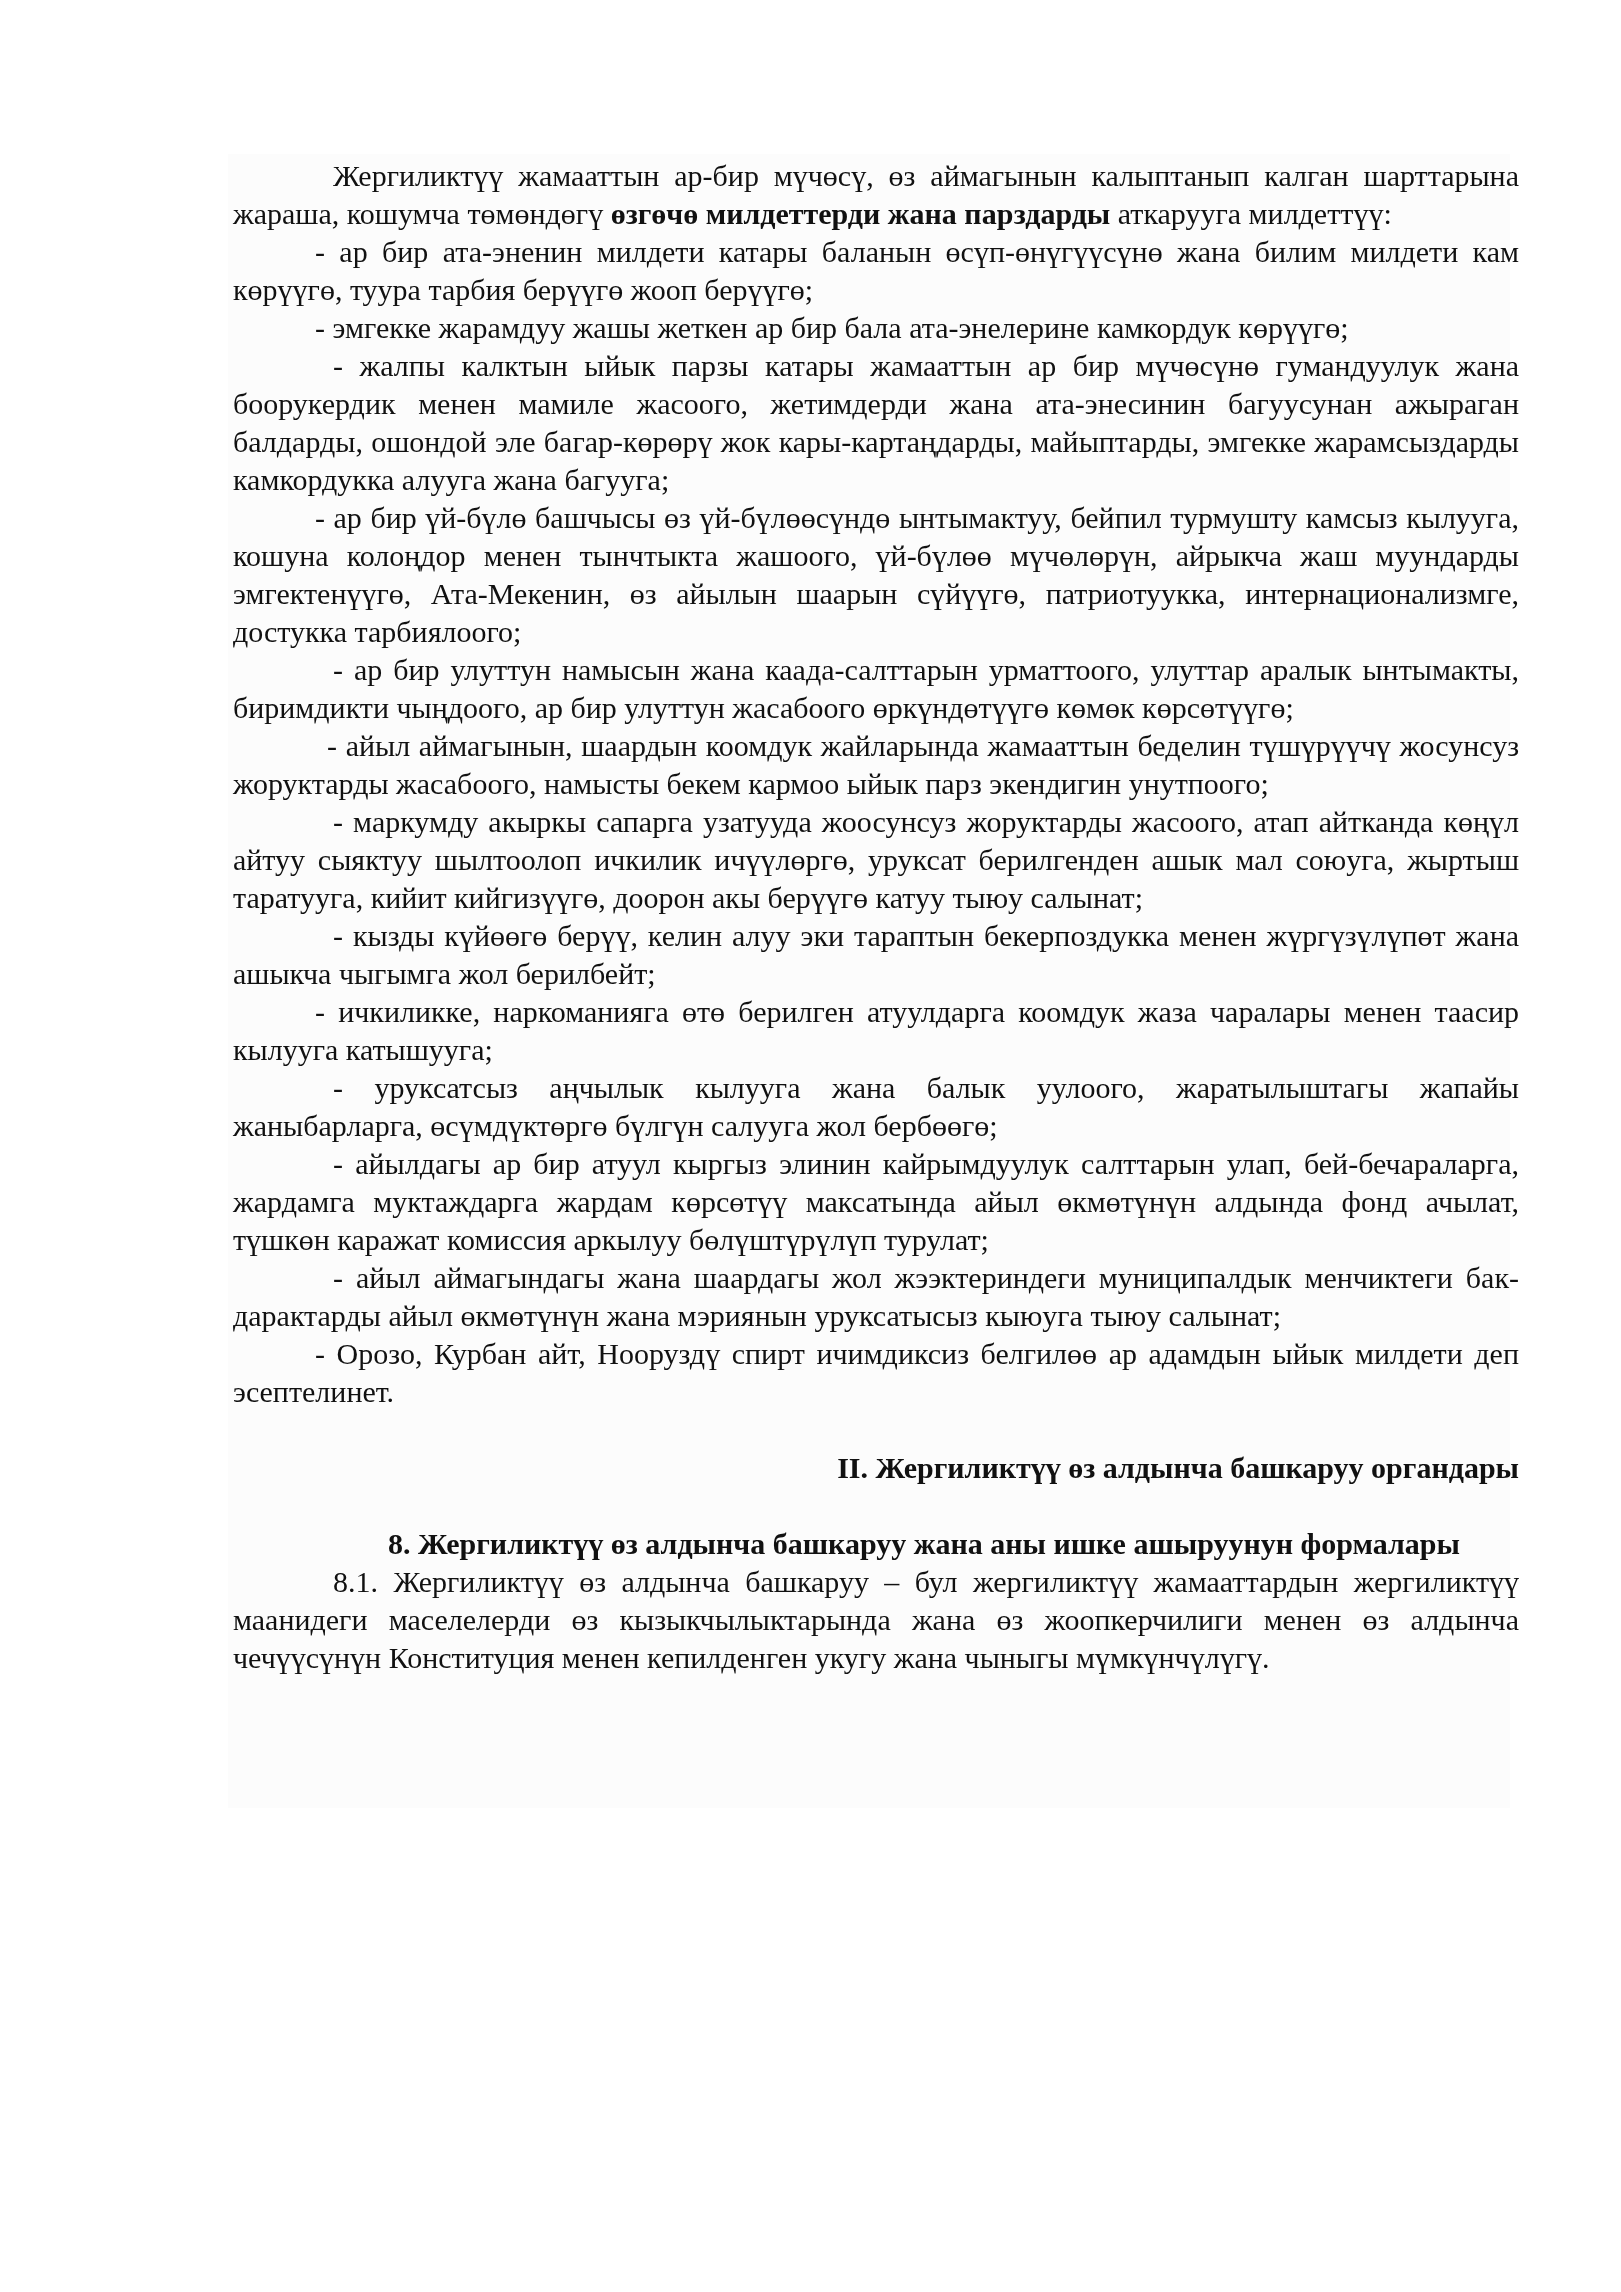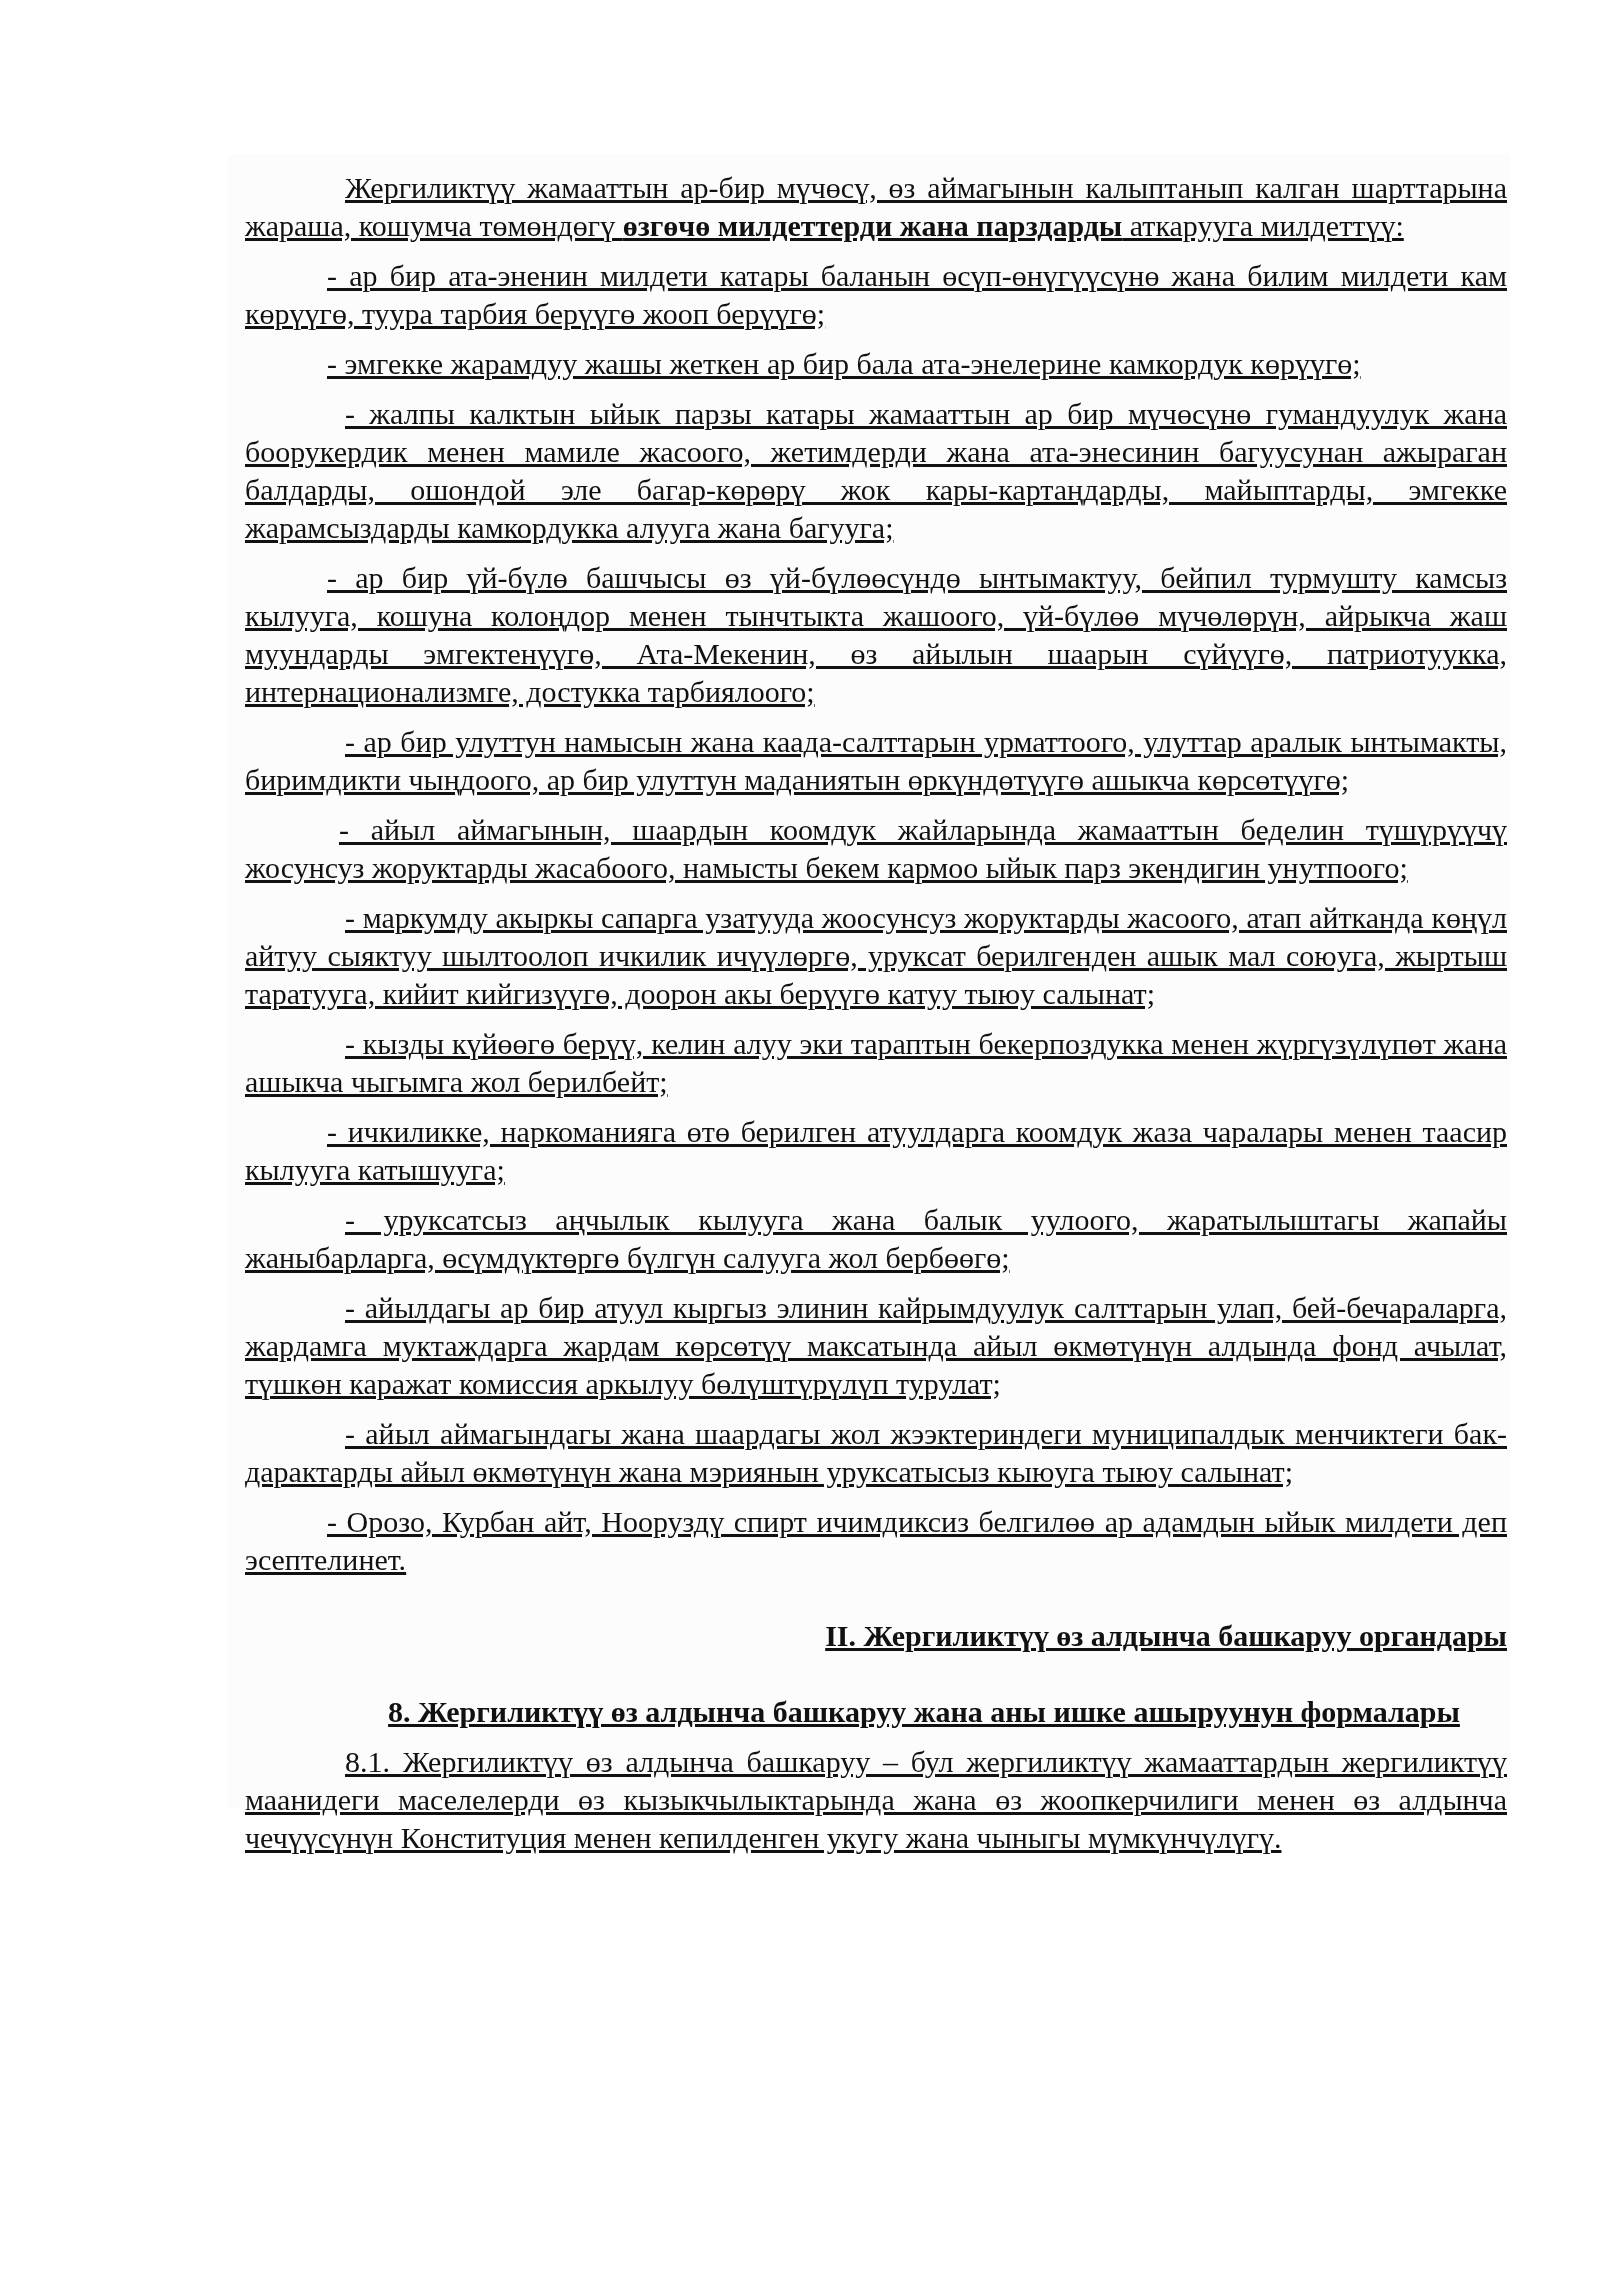--- a/index.html
+++ b/index.html
@@ -1,39 +1,39 @@
 <!DOCTYPE html>
 <html><head>
 <meta charset="utf-8">
 <style>
   html, body { margin: 0; padding: 0; background: #ffffff; }
   body { width: 1621px; height: 2293px; position: relative; overflow: hidden;
          font-family: "Liberation Serif", "DejaVu Serif", serif; color: #111; }
   .tint { position: absolute; left: 228px; top: 154px; width: 1282px; height: 1654px; background: #fcfcfc; }
   .page { position: absolute; left: 233px; top: 157px; width: 1286px; font-size: 30px; line-height: 38px; }
-  p { margin: 12px; text-align: justify; text-decoration: underline; }
+  p { margin: 0; text-align: justify; }
   .ind { text-indent: 100px; }
   .ind2 { text-indent: 94px; }
   .ind4 { text-indent: 82px; }
   b { font-weight: bold; }
   .sec { text-align: right; font-weight: bold; margin-top: 38px; margin-bottom: 38px; text-indent: 0; }
   .art { font-weight: bold; text-indent: 96px; text-align: center; }
 </style>
 </head>
 <body>
 
 <div class="tint"></div>
 
 <div class="page">
   <p class="ind"><span>Жергиликтүү жамааттын ар-бир мүчөсү, өз аймагынын калыптанып калган шарттарына жараша, кошумча төмөндөгү </span><b>өзгөчө милдеттерди жана парздарды</b><span> аткарууга милдеттүү:</span></p>
   <p class="ind4">- ар бир ата-эненин милдети катары баланын өсүп-өнүгүүсүнө жана билим милдети кам көрүүгө, туура тарбия берүүгө жооп берүүгө;</p>
   <p class="ind4" style="text-indent:82px">- эмгекке жарамдуу жашы жеткен ар бир бала ата-энелерине камкордук көрүүгө;</p>
   <p class="ind">- жалпы калктын ыйык парзы катары жамааттын ар бир мүчөсүнө гумандуулук жана боорукердик менен мамиле жасоого, жетимдерди жана ата-энесинин багуусунан ажыраган балдарды, ошондой эле багар-көрөрү жок кары-картаңдарды, майыптарды, эмгекке жарамсыздарды камкордукка алууга жана багууга;</p>
   <p class="ind4">- ар бир үй-бүлө башчысы өз үй-бүлөөсүндө ынтымактуу, бейпил турмушту камсыз кылууга, кошуна колоңдор менен тынчтыкта жашоого, үй-бүлөө мүчөлөрүн, айрыкча жаш муундарды эмгектенүүгө, Ата-Мекенин, өз айылын шаарын сүйүүгө, патриотуукка, интернационализмге, достукка тарбиялоого;</p>
-  <p class="ind">- ар бир улуттун намысын жана каада-салттарын урматтоого, улуттар аралык ынтымакты, биримдикти чыңдоого, ар бир улуттун маданиятын өркүндөтүүгө ашыкча көрсөтүүгө;</p>
+  <p class="ind">- ар бир улуттун намысын жана каада-салттарын урматтоого, улуттар аралык ынтымакты, биримдикти чыңдоого, ар бир улуттун жасабоого өркүндөтүүгө көмөк көрсөтүүгө;</p>
   <p class="ind2">- айыл аймагынын, шаардын коомдук жайларында жамааттын беделин түшүрүүчү жосунсуз жоруктарды жасабоого, намысты бекем кармоо ыйык парз экендигин унутпоого;</p>
   <p class="ind">- маркумду акыркы сапарга узатууда жоосунсуз жоруктарды жасоого, атап айтканда көңүл айтуу сыяктуу шылтоолоп ичкилик ичүүлөргө, уруксат берилгенден ашык мал союуга, жыртыш таратууга, кийит кийгизүүгө, доорон акы берүүгө катуу тыюу салынат;</p>
   <p class="ind">- кызды күйөөгө берүү, келин алуу эки тараптын бекерпоздукка менен жүргүзүлүпөт жана ашыкча чыгымга жол берилбейт;</p>
   <p class="ind4">- ичкиликке, наркоманияга өтө берилген атуулдарга коомдук жаза чаралары менен таасир кылууга катышууга;</p>
   <p class="ind">- уруксатсыз аңчылык кылууга жана балык уулоого, жаратылыштагы жапайы жаныбарларга, өсүмдүктөргө бүлгүн салууга жол бербөөгө;</p>
   <p class="ind">- айылдагы ар бир атуул кыргыз элинин кайрымдуулук салттарын улап, бей-бечараларга, жардамга муктаждарга жардам көрсөтүү максатында айыл өкмөтүнүн алдында фонд ачылат, түшкөн каражат комиссия аркылуу бөлүштүрүлүп турулат;</p>
   <p class="ind">- айыл аймагындагы жана шаардагы жол жээктериндеги муниципалдык менчиктеги бак-дарактарды айыл өкмөтүнүн жана мэриянын уруксатысыз кыюуга тыюу салынат;</p>
   <p class="ind4">- Орозо, Курбан айт, Нооруздү спирт ичимдиксиз белгилөө ар адамдын ыйык милдети деп эсептелинет.</p>
 
   <p class="sec">II. Жергиликтүү өз алдынча башкаруу органдары</p>

